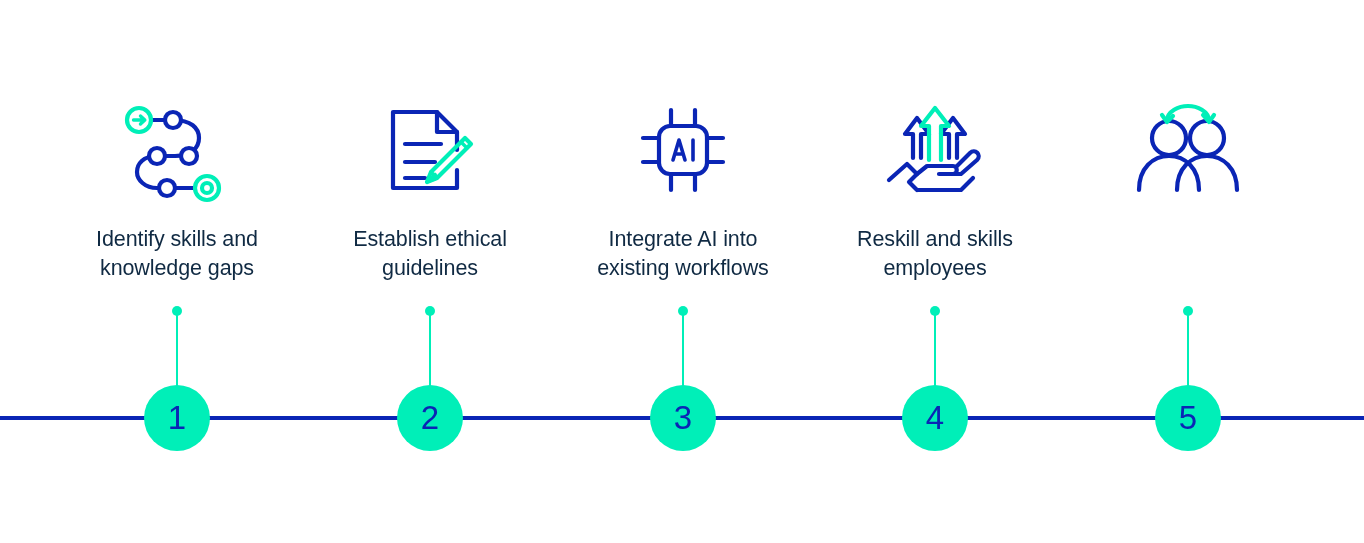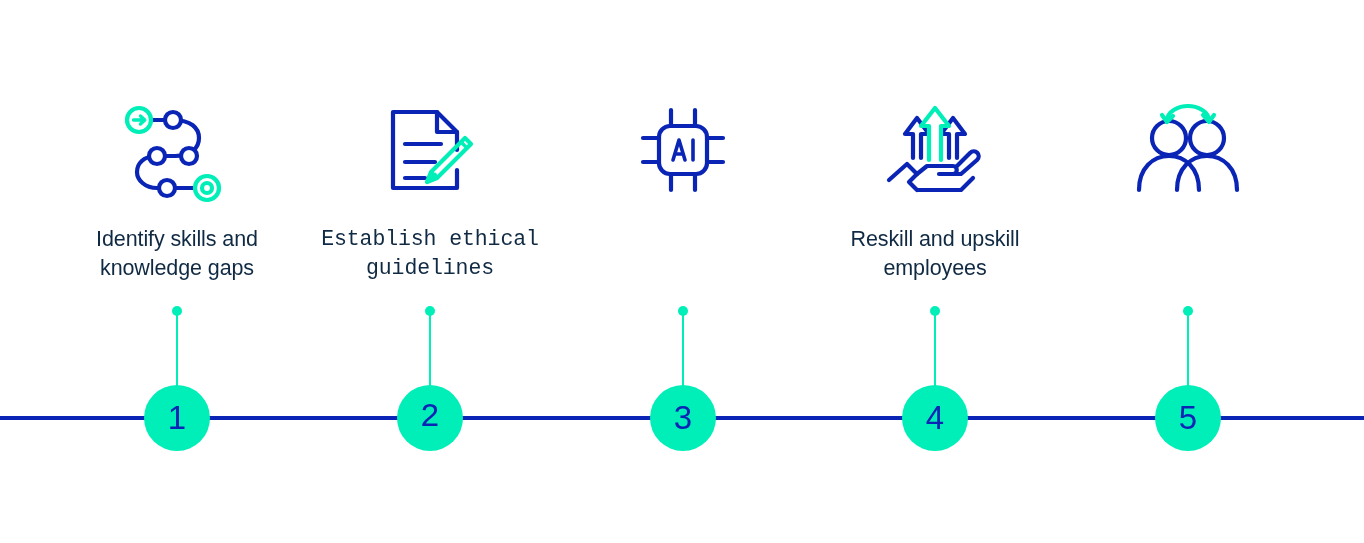--- a/index.html
+++ b/index.html
@@ -138,21 +138,21 @@
     </div>
     <div class="step-label">Identify skills and
 knowledge gaps</div>
     <div class="step-stem-dot"></div>
     <div class="step-stem"></div>
     <div class="step-node">
       <span class="step-node-number">1</span>
     </div>
   </div>
 
-  <div class="step" id="step-2" style="left: 430px; font-family: Liberation Mono, monospace;">
+  <div class="step" id="step-2" style="left: 430px;">
     <div class="step-icon">
       <svg width="90" height="92" viewBox="0 0 90 92" fill="none">
         <path d="M8 8 H52 L72 28 V46 M72 66 V84 H8 V8" stroke="#0A25B5" stroke-width="4.2" stroke-linecap="round" stroke-linejoin="round" fill="none"></path>
         <path d="M52 8 V28 H72" stroke="#0A25B5" stroke-width="4.2" stroke-linecap="round" stroke-linejoin="round" fill="none"></path>
         <path d="M20 40 H56" stroke="#0A25B5" stroke-width="4.2" stroke-linecap="round"></path>
         <path d="M20 58 H50" stroke="#0A25B5" stroke-width="4.2" stroke-linecap="round"></path>
         <path d="M20 74 H40" stroke="#0A25B5" stroke-width="4.2" stroke-linecap="round"></path>
         <path d="M80 34 L86 40 L52 74 L42 78 L46 68 Z" stroke="#00EFB8" stroke-width="4.2" stroke-linecap="round" stroke-linejoin="round" fill="none"></path>
         <path d="M46 68 L52 74" stroke="#00EFB8" stroke-width="3.4" stroke-linecap="round"></path>
         <path d="M76 38 L82 44" stroke="#00EFB8" stroke-width="3.4" stroke-linecap="round"></path>
@@ -170,39 +170,41 @@
 
   <div class="step" id="step-3" style="left: 683px;">
     <div class="step-icon">
       <svg width="92" height="92" viewBox="0 0 92 92" fill="none">
         <rect x="22" y="22" width="48" height="48" rx="11" stroke="#0A25B5" stroke-width="4.2" fill="none"></rect>
         <path d="M34 22 V6 M58 22 V6 M34 70 V86 M58 70 V86 M22 34 H6 M22 58 H6 M70 34 H86 M70 58 H86" stroke="#0A25B5" stroke-width="4.2" stroke-linecap="round"></path>
         <path d="M36 56 L42 36 L48 56 M38 50 H46" stroke="#0A25B5" stroke-width="3.6" stroke-linecap="round" stroke-linejoin="round" fill="none"></path>
         <path d="M56 36 V56" stroke="#0A25B5" stroke-width="3.6" stroke-linecap="round"></path>
       </svg>
     </div>
+    <div class="step-label">Integrate AI into
+existing workflows</div>
     <div class="step-stem-dot"></div>
     <div class="step-stem"></div>
     <div class="step-node">
       <span class="step-node-number">3</span>
     </div>
   </div>
 
   <div class="step" id="step-4" style="left: 935px;">
     <div class="step-icon">
       <svg width="104" height="92" viewBox="0 0 104 92" fill="none">
         <path d="M30 54 V30 H22 L34 14 L46 30 H38 V54" stroke="#0A25B5" stroke-width="4.2" stroke-linecap="round" stroke-linejoin="round" fill="none"></path>
         <path d="M66 54 V30 H58 L70 14 L82 30 H74 V54" stroke="#0A25B5" stroke-width="4.2" stroke-linecap="round" stroke-linejoin="round" fill="none"></path>
         <path d="M46 56 V22 H38 L52 4 L66 22 H58 V56" stroke="#00EFB8" stroke-width="4.2" stroke-linecap="round" stroke-linejoin="round" fill="none"></path>
         <path d="M6 76 L24 60 L34 70 M34 70 L44 62 H70 C75 62 75 70 70 70 H56" stroke="#0A25B5" stroke-width="4.2" stroke-linecap="round" stroke-linejoin="round" fill="none"></path>
         <path d="M70 70 H78 L94 56 C99 51 92 44 87 49 L74 62" stroke="#0A25B5" stroke-width="4.2" stroke-linecap="round" stroke-linejoin="round" fill="none"></path>
         <path d="M34 70 L26 78 L34 86 M34 86 H78 L90 74" stroke="#0A25B5" stroke-width="4.2" stroke-linecap="round" stroke-linejoin="round" fill="none"></path>
       </svg>
     </div>
-    <div class="step-label">Reskill and upskill
+    <div class="step-label">Reskill and skills
 employees</div>
     <div class="step-stem-dot"></div>
     <div class="step-stem"></div>
     <div class="step-node">
       <span class="step-node-number">4</span>
     </div>
   </div>
 
   <div class="step" id="step-5" style="left: 1188px;">
     <div class="step-icon">

